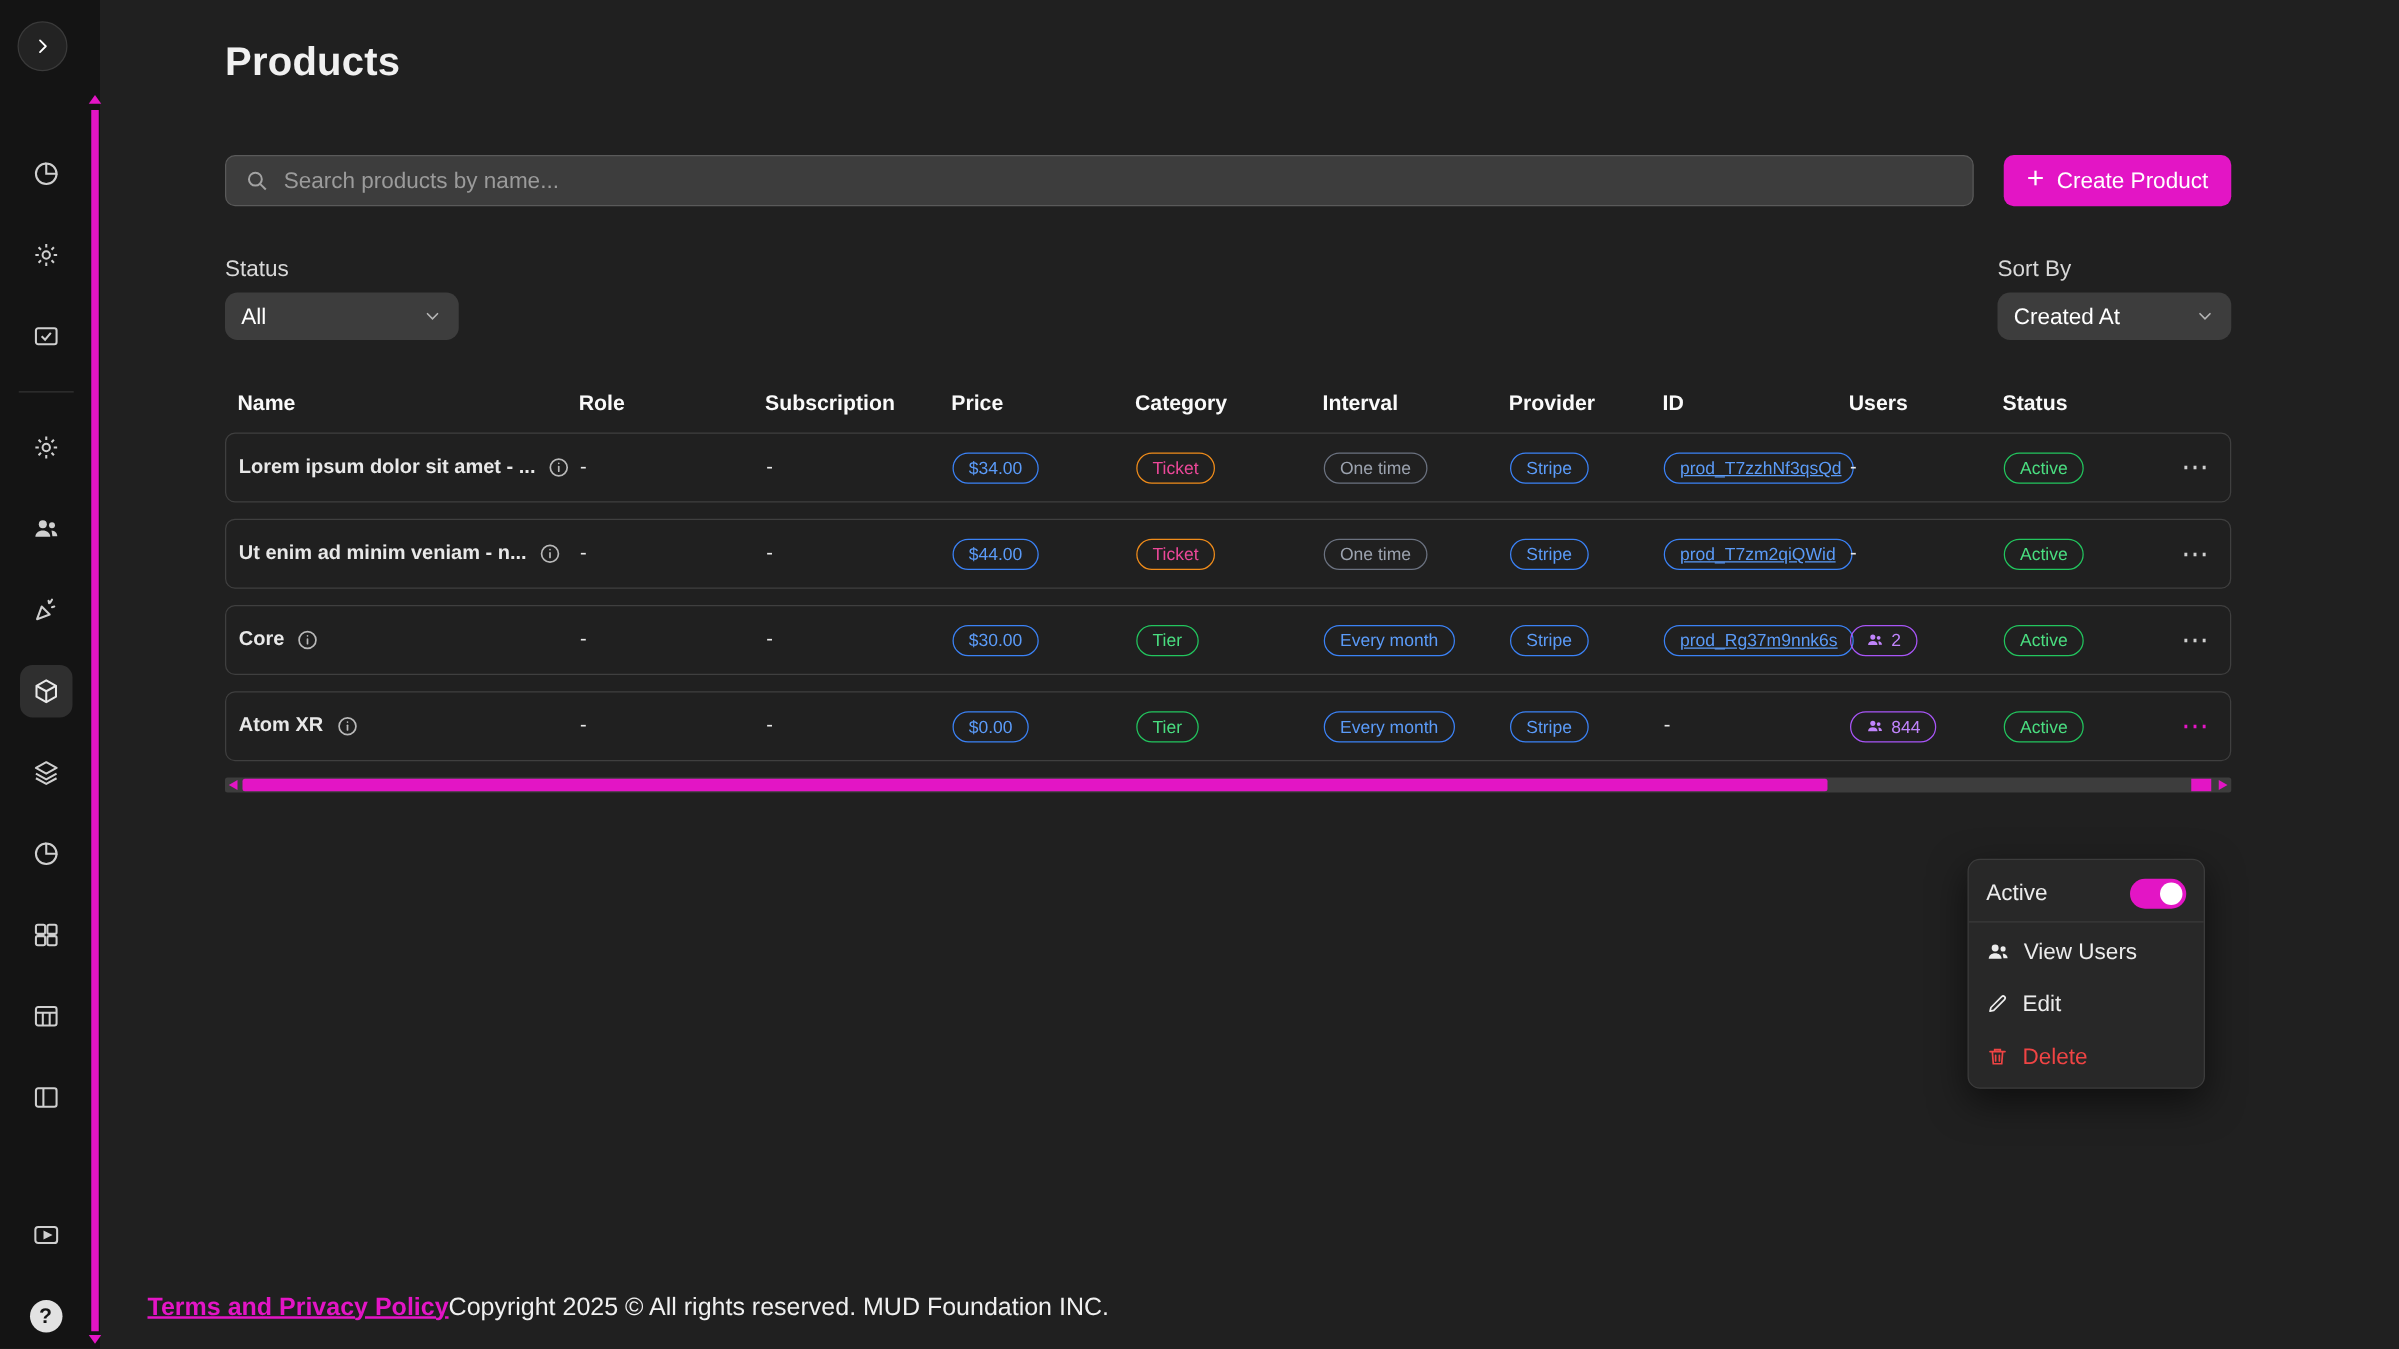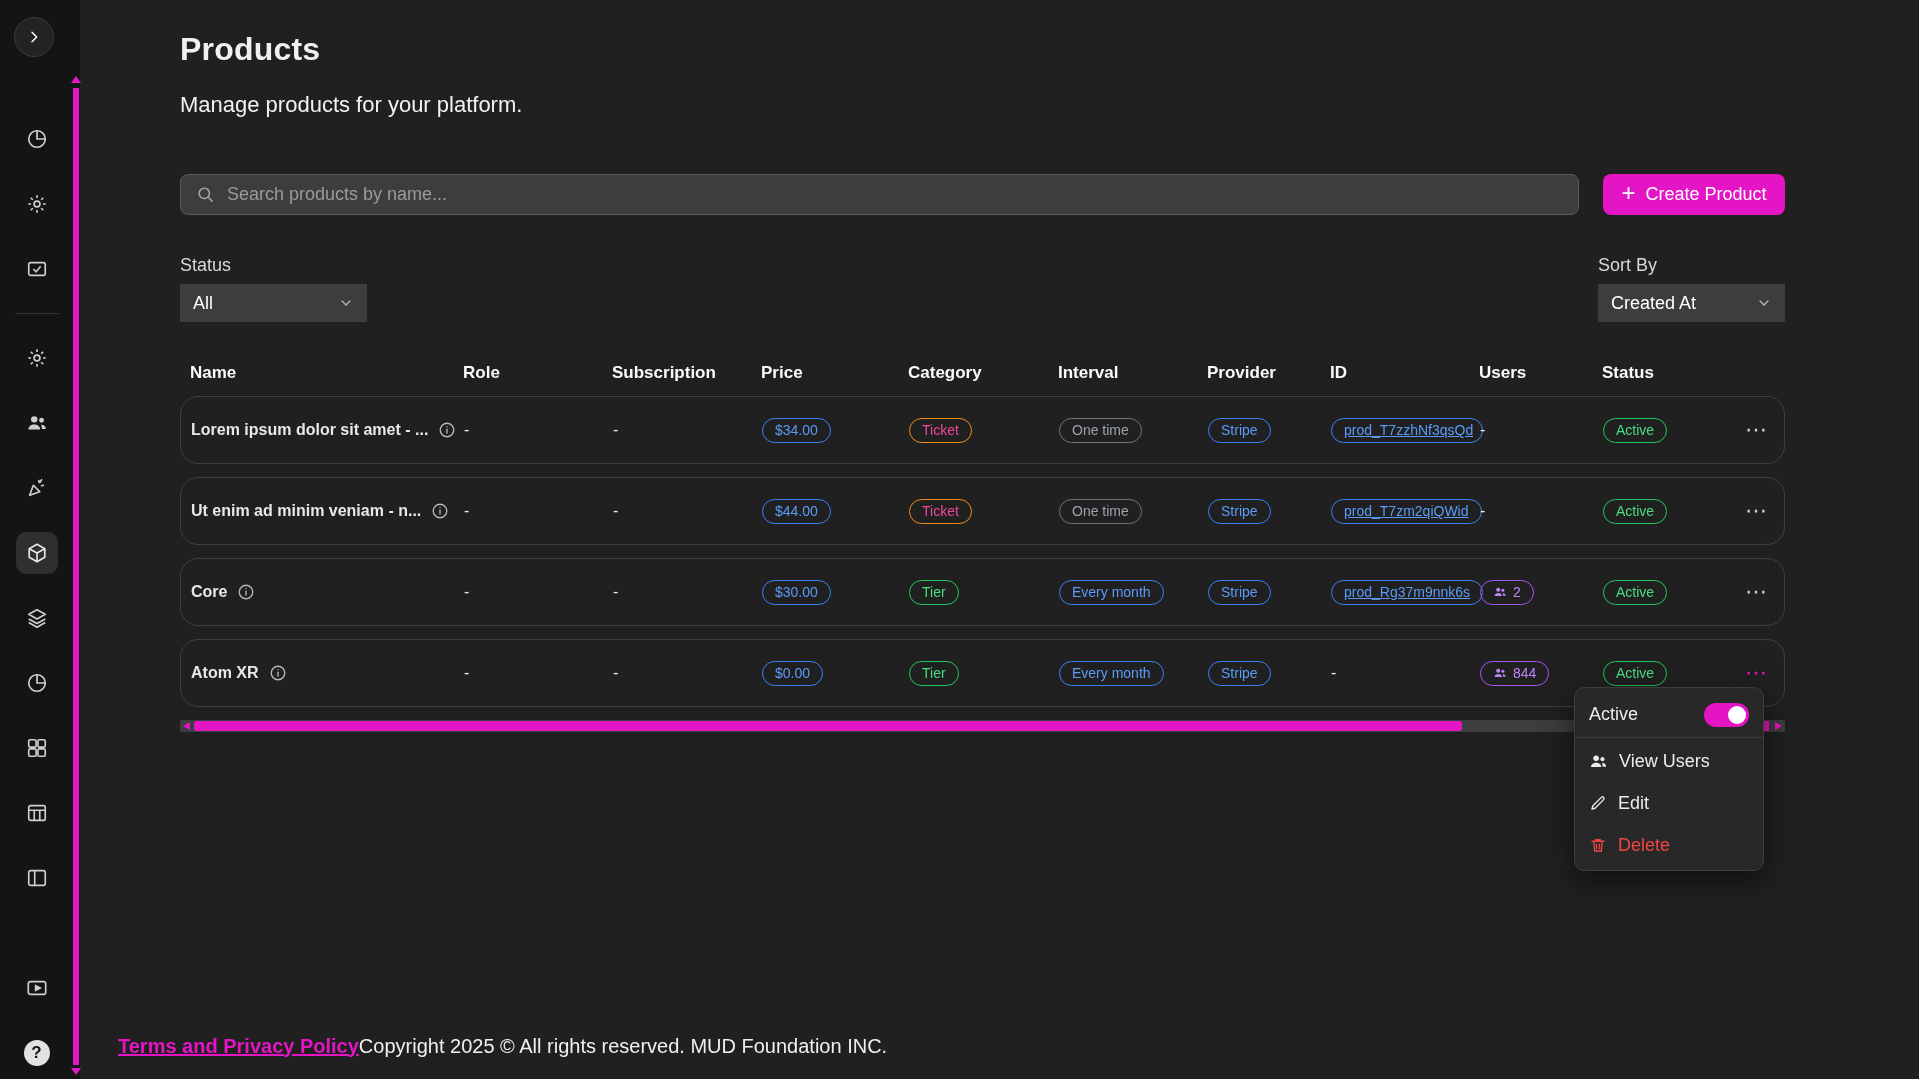--- a/index.html
+++ b/index.html
@@ -42,28 +42,28 @@
     display: flex; align-items: center; gap: 12px; padding: 0 15px; }
   .search-box input { flex: 1; background: transparent; border: none; outline: none; color: #eeeeee; font-size: 18px; font-family: inherit; }
   .search-box input::placeholder { color: #9b9b9b; }
   .create-btn { width: 182px; height: 41px; background: #e315c5; border: none; border-radius: 8px; color: #fff;
     font-size: 18px; font-family: inherit; display: flex; align-items: center; justify-content: center; gap: 10px; cursor: pointer; }
   .create-btn .plus { font-size: 24px; font-weight: 400; line-height: 1; margin-top: -3px; }
 
   .filter-bar { margin-top: 40px; display: flex; justify-content: space-between; align-items: flex-end; }
   .filters-right { display: flex; gap: 23px; }
   .filter-label { display: block; font-size: 18px; color: #d8d8d8; margin-bottom: 8px; }
-  .dropdown { width: 187px; height: 38px; background: #3d3d3d; border-radius: 0; display: flex; align-items: center;
+  .dropdown { width: 187px; height: 38px; background: #3d3d3d; border-radius: 10px; display: flex; align-items: center;
     justify-content: space-between; padding: 0 13px; font-size: 18px; color: #ffffff; cursor: pointer; }
 
   
   .thead, .trow { display: grid; grid-template-columns: 273px 149px 149px 147px 150px 149px 123px 149px 123px 132px 1fr;
     align-items: center; padding: 0 10px; }
   .thead { margin-top: 28px; height: 46px; font-size: 17px; font-weight: 700; color: #fafafa; }
-  .trow { height: 68px; border: 1px solid #3f3f3f; border-radius: 18px; margin-bottom: 13px; }
+  .trow { height: 56px; border: 1px solid #3f3f3f; border-radius: 8px; margin-bottom: 13px; }
   .name-cell { display: flex; align-items: center; gap: 10px; font-size: 15px; font-weight: 700; white-space: nowrap; overflow: hidden; }
   .cell { font-size: 16px; color: #e8e8e8; }
   .pill { display: inline-flex; align-items: center; gap: 6px; height: 25px; padding: 0 12px; border-radius: 13px;
     border: 1.5px solid; font-size: 14px; font-weight: 400; white-space: nowrap; background: transparent; }
   .pill.blue   { color: #5b9bf8; border-color: #3b82f6; }
   .pill.orange { color: #ec4899; border-color: #f08c1a; }
   .pill.green  { color: #4ade80; border-color: #22c55e; }
   .pill.gray   { color: #9ca3af; border-color: #6b7280; }
   .pill.purple { color: #c084fc; border-color: #a855f7; }
   .pill.id     { max-width: 152px; overflow: hidden; text-decoration: underline; }
@@ -200,21 +200,20 @@
   </div>
 </div>
 
 <div class="v-arrow-up"></div>
 <div class="v-bar"></div>
 <div class="v-arrow-down"></div>
 
 <div class="main">
   <div class="content">
     <h1>Products</h1>
-    <p class="subtitle">Manage products for your platform.</p>
 
     <div class="search-row">
       <div class="search-box">
         <svg viewBox="0 0 24 24" width="19" height="19" fill="none" stroke="#a3a3a3" stroke-width="2">
             <circle cx="10.5" cy="10.5" r="6.5"></circle>
             <path d="M15.5 15.5L21 21"></path>
           </svg>
         <input placeholder="Search products by name..." style="">
       </div>
       <button class="create-btn">

